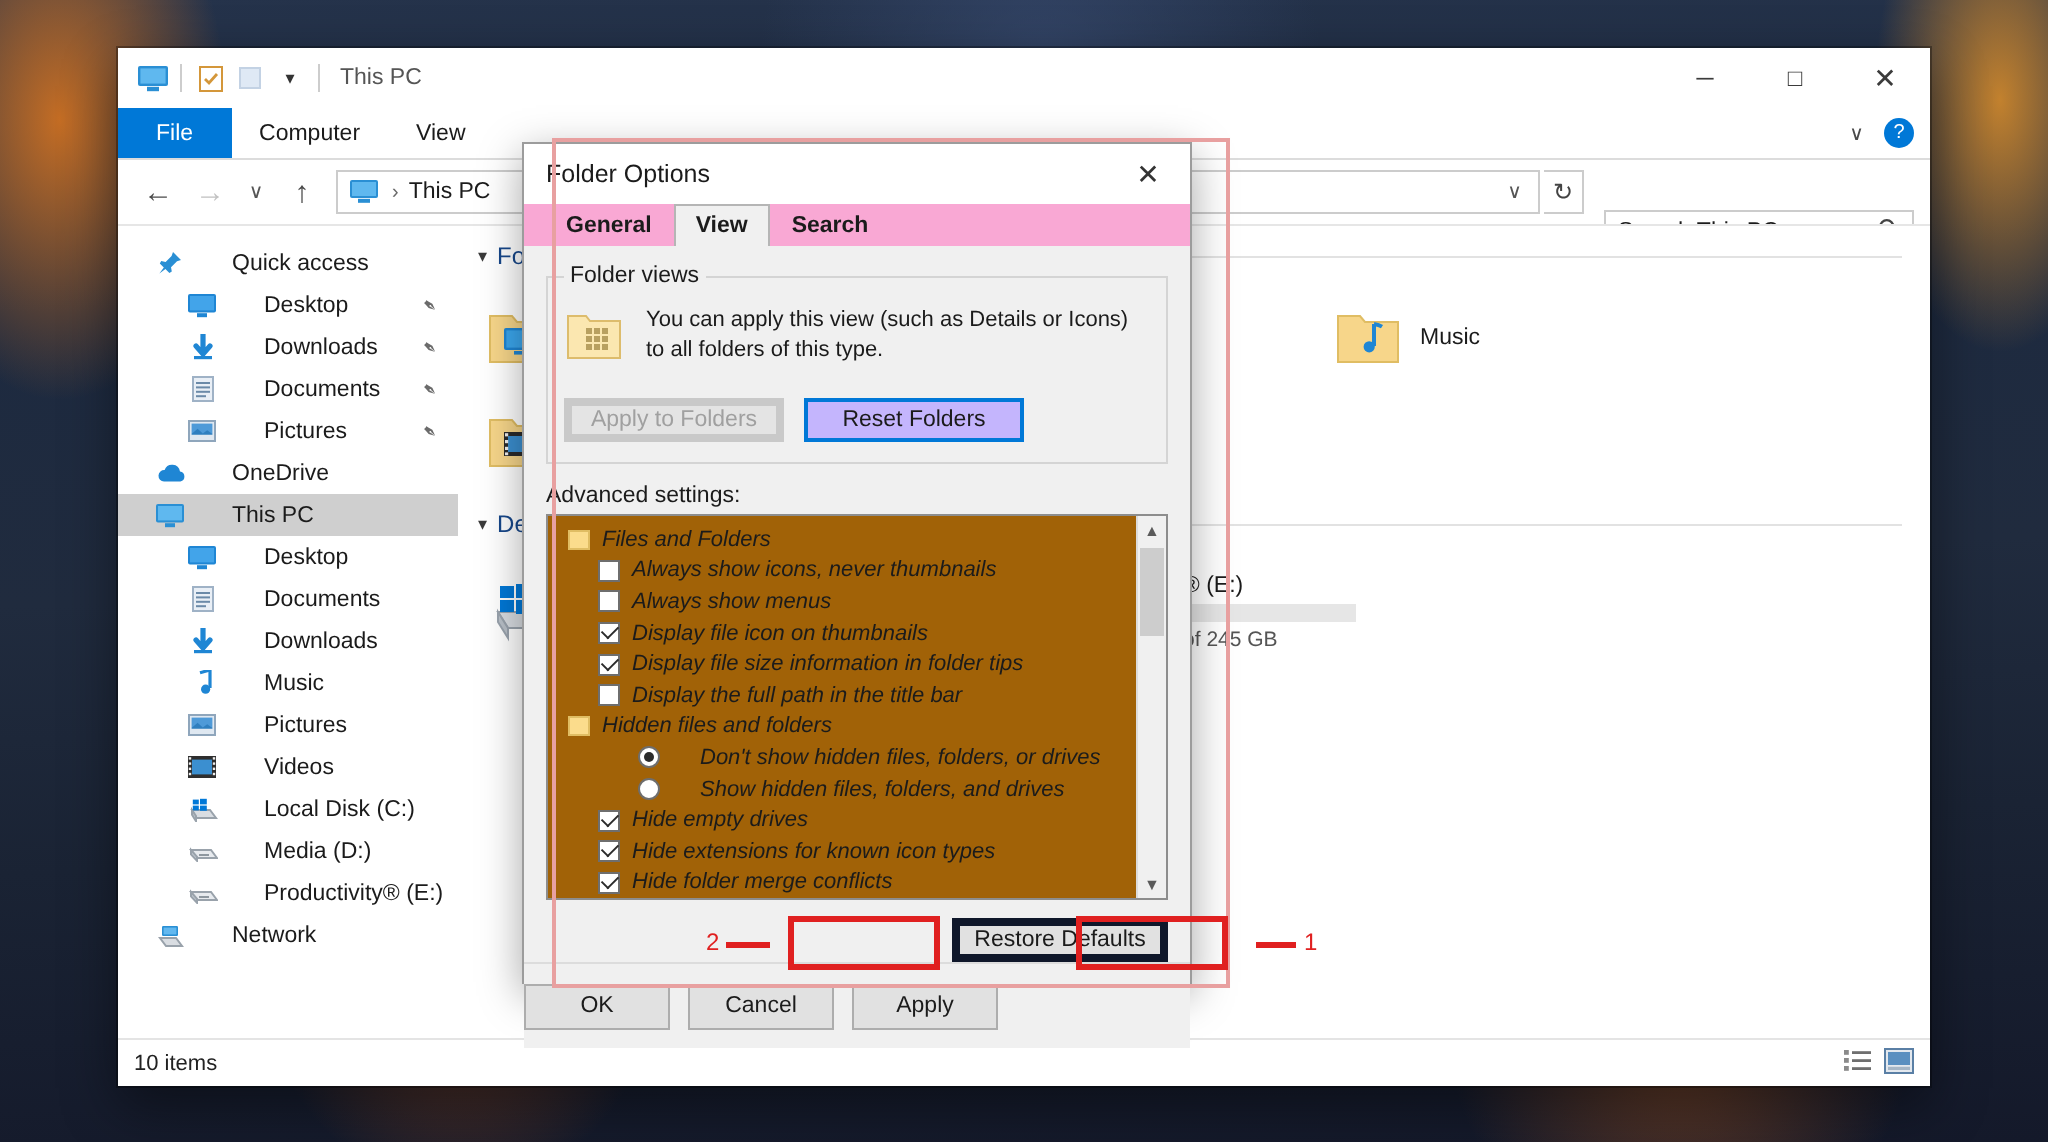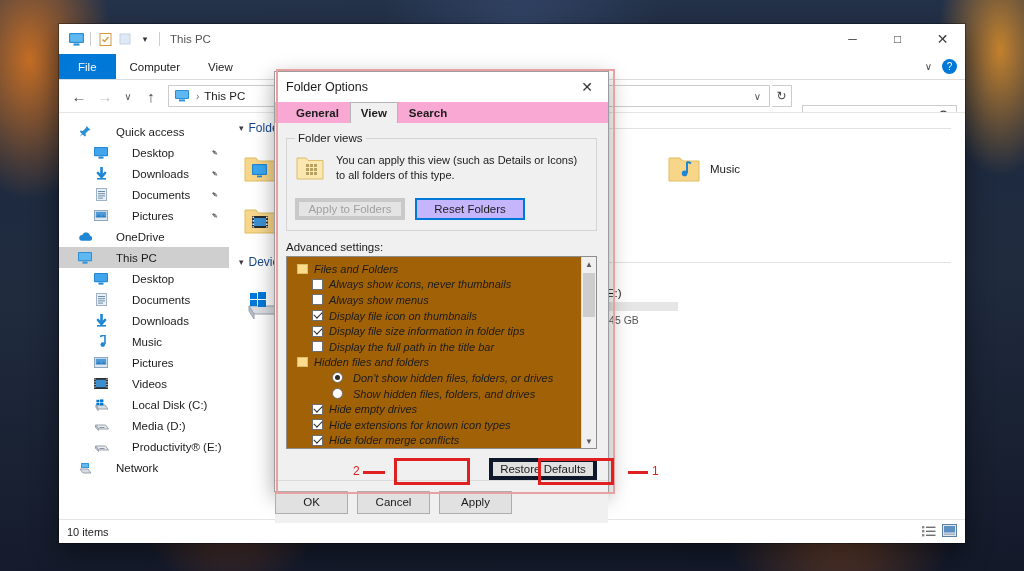--- a/index.html
+++ b/index.html
@@ -113,21 +113,21 @@
   .bar-in { height: 100%; background: #26a0da; }
   .drive-free { font-size: 10.5px; color: #555; }
   
   .statusbar {
     height: 24px; border-top: 1px solid #e4e4e4; display: flex; align-items: center;
     padding: 0 8px; font-size: 11px; color: #222; background: #fff; flex: none;
   }
   .sb-views { margin-left: auto; display: flex; gap: 6px; align-items: center; }
   
   #dialog {
-    position: absolute; left: 274px; top: 71px; width: 335px; height: 421px;
+    position: absolute; left: 261px; top: 71px; width: 335px; height: 421px;
     background: #f0f0f0; border: 1px solid #9c9c9c;
     box-shadow: 0 6px 20px rgba(0,0,0,.35);
     display: flex; flex-direction: column;
   }
   .dlg-title {
     height: 30px; display: flex; align-items: center; background: #fff; flex: none;
   }
   .dlg-title-txt { font-size: 12.5px; color: #1b1b1b; padding-left: 11px; }
   .dlg-x { margin-left: auto; width: 42px; height: 30px; display: flex;
            align-items: center; justify-content: center; font-size: 14px; color: #333; }
@@ -154,21 +154,21 @@
   .dbtn.focus { border: 2px solid #0078d7; background: #c4b5fd; }
   .adv-lbl { font-size: 11.5px; color: #1b1b1b; margin-bottom: 3px; }
   .adv-box {
     border: 1px solid #8d8d8d; background: #a16207; flex: 1; min-height: 0;
     display: flex; position: relative; overflow: hidden; font-style: italic;
   }
   .adv-list { flex: 1; padding: 4px 0 0 6px; overflow: hidden; }
   .ar { height: 15.6px; display: flex; align-items: center; font-size: 11px; color: #1b1b1b; }
   .ar.hdr { padding-left: 4px; gap: 6px; }
   .ar.opt { padding-left: 19px; gap: 6px; }
-  .ar.radio { padding-left: 39px; gap: 10px; }
+  .ar.radio { padding-left: 39px; gap: 20px; }
   .cbx {
     width: 11px; height: 11px; border: 1px solid #6e6e6e; background: #fff;
     display: flex; align-items: center; justify-content: center; flex: none;
   }
   .cbx.on::after {
     content: ""; width: 7px; height: 4px; border-left: 1.6px solid #2b2b2b;
     border-bottom: 1.6px solid #2b2b2b; transform: rotate(-45deg) translate(1px,-1px);
   }
   .rad {
     width: 11px; height: 11px; border: 1px solid #6e6e6e; border-radius: 50%;

